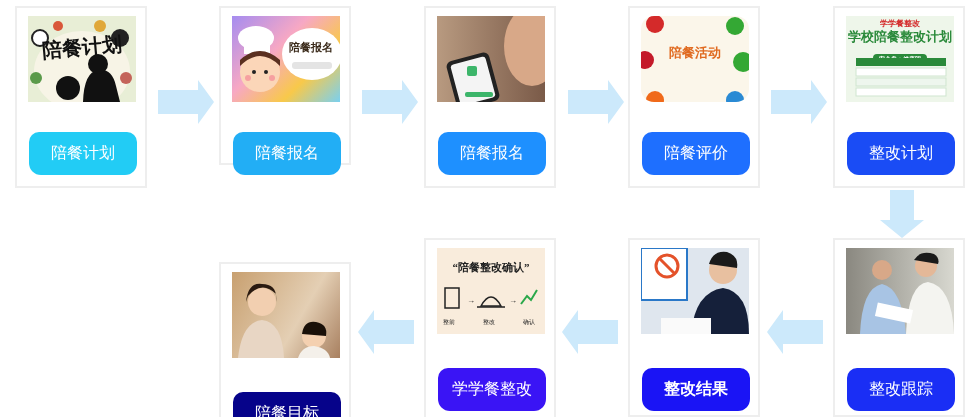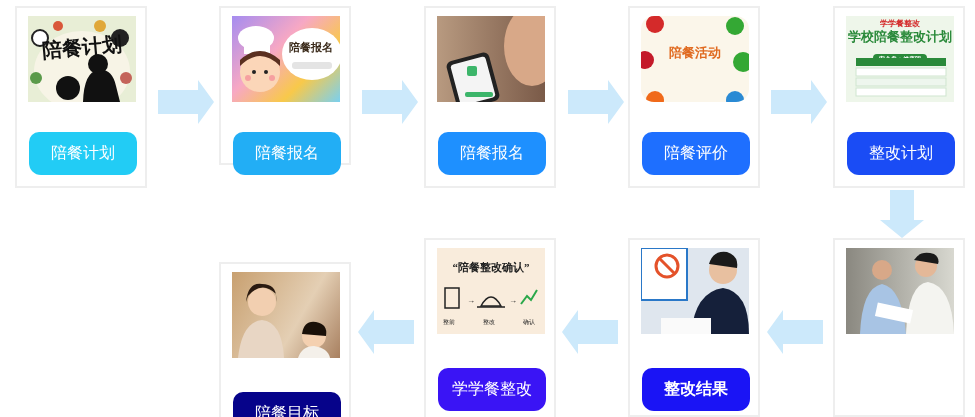--- a/index.html
+++ b/index.html
@@ -193,13 +193,14 @@
   <div class="img" style="background:linear-gradient(90deg,#8a8880,#d8d8d0);">
     <svg width="108" height="86">
       <circle cx="36" cy="22" r="10" fill="#d8a888"></circle>
       <path d="M14 86 Q16 40 36 36 Q56 40 60 86 Z" fill="#a8c4e4"></path>
       <circle cx="80" cy="18" r="11" fill="#e4b898"></circle>
       <path d="M68 12 Q74 2 88 6 Q94 10 92 16 Z" fill="#1a1a1a"></path>
       <path d="M60 86 Q62 36 82 34 Q106 38 108 86 Z" fill="#f4f4f0"></path>
       <rect x="30" y="58" width="36" height="14" fill="#fff" transform="rotate(12 48 65)"></rect>
     </svg>
   </div>
+  <div class="btn" style="top:128px;background:#1a2ef5;">整改跟踪</div>
 </div>
 
 </body></html>

